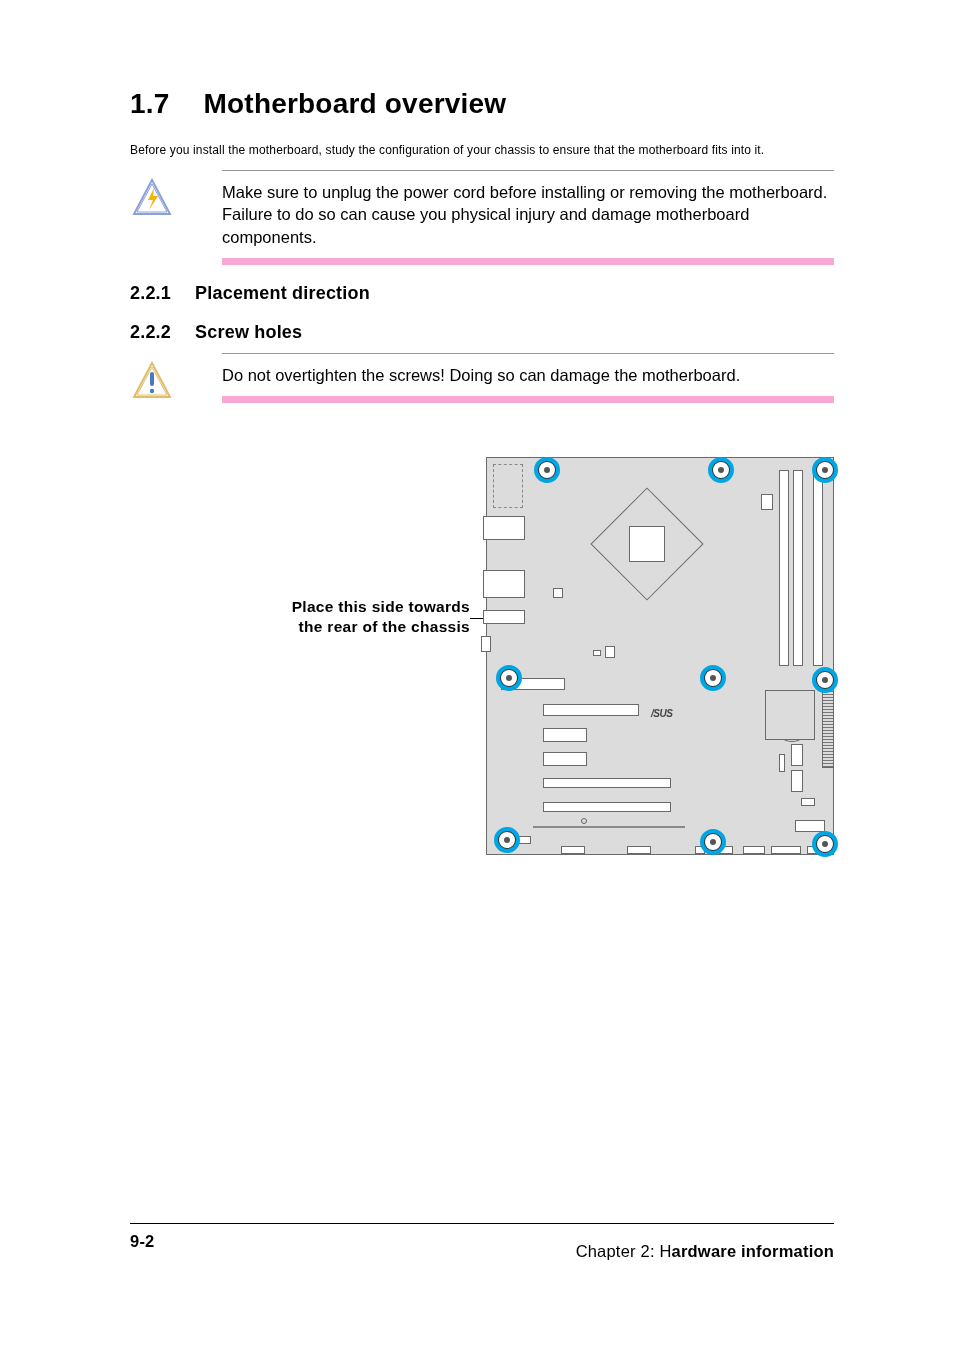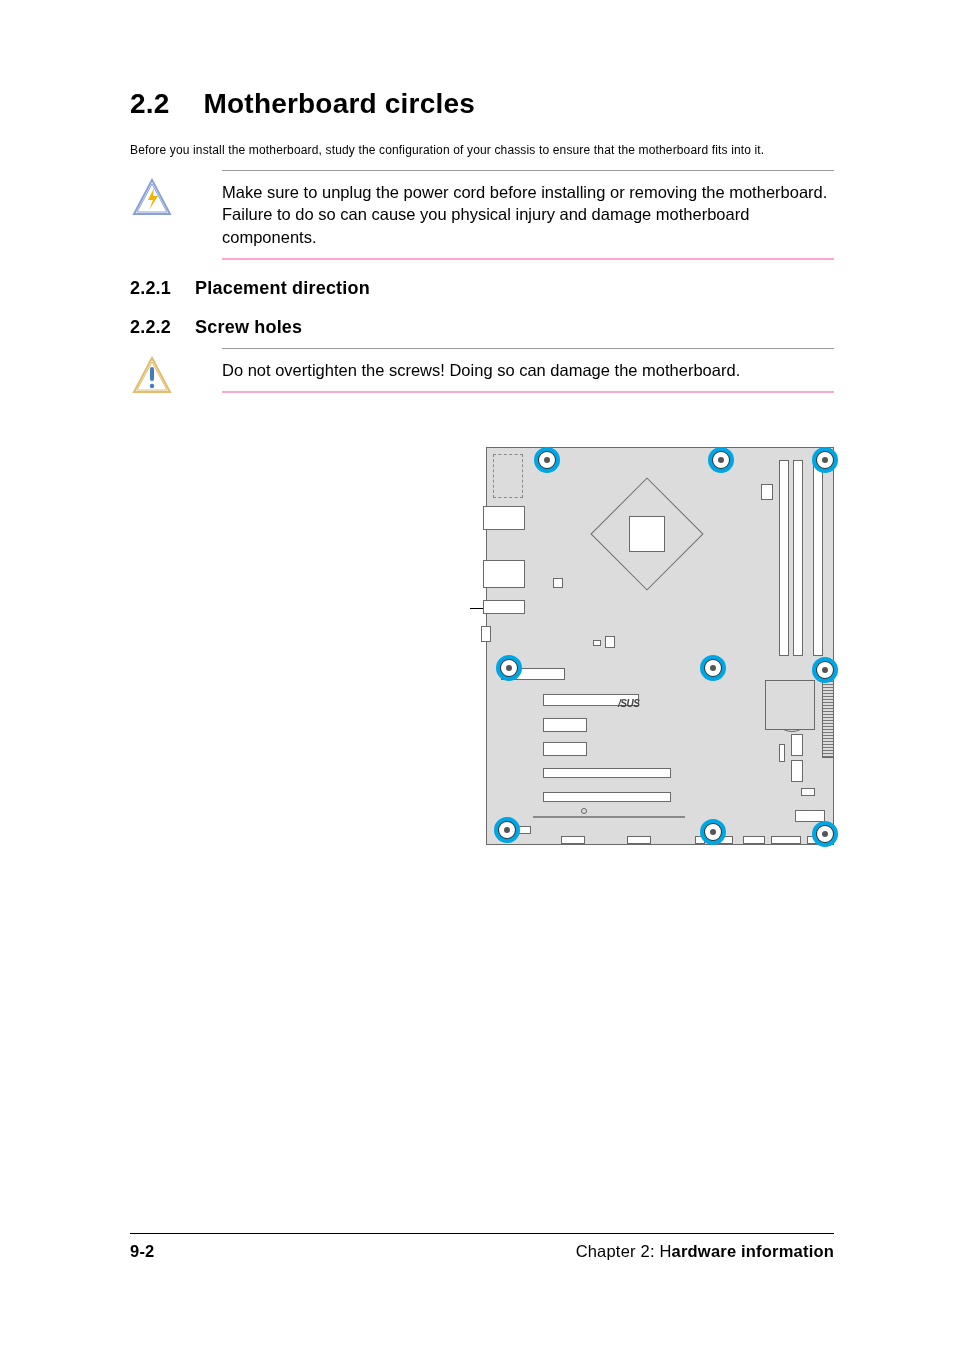--- a/index.html
+++ b/index.html
@@ -23,21 +23,21 @@
   h1.main-heading .num { display:inline-block; margin-right: 34px; }
   .body-text {
     font-size: 12px;
     line-height: 1.35;
     letter-spacing: 0.15px;
     margin-bottom: 12px;
   }
   .callout {
     margin: 6px 0 18px 92px;
     border-top: 1px solid #999;
-    border-bottom: 2px solid #f9a8d4;
+    border-bottom: 7px solid #f9a8d4;
     padding: 10px 4px 10px 0;
     font-size: 16.5px;
     line-height: 1.35;
     position: relative;
   }
   .callout-wrap { position: relative; }
   .callout-icon {
     position: absolute;
     left: 0; top: 8px;
     width: 44px; height: 44px;
@@ -124,29 +124,29 @@
     position:absolute;
     left:130px; right:120px;
     bottom: 90px;
     border-top: 1.5px solid #000;
     padding-top: 8px;
     display:flex; justify-content:space-between;
     font-size: 16.5px;
     font-weight: 700;
     letter-spacing:0.2px;
   }
-  .footer .r{ font-weight:400; }
+  .footer .r{ font-weight:400;margin-top:10px; }
   .footer .r .b{ font-weight:700; }
 </style>
 </head>
 <body>
 
 <div class="page">
   <h1 class="main-heading">
-    <span class="num">2.2</span><span>Motherboard circles</span>
+    <span class="num">1.7</span><span>Motherboard overview</span>
   </h1>
 
   <p class="body-text">Before you install the motherboard, study the configuration of your chassis to ensure that the motherboard fits into it.</p>
 
   <div class="callout-wrap">
     <div class="callout-icon">
       <svg viewBox="0 0 44 44">
         <polygon points="22,2 40,36 4,36" fill="none" stroke="#8aa0d8" stroke-width="2"></polygon>
         <polygon points="22,6 37,34 7,34" fill="none" stroke="#8aa0d8" stroke-width="1"></polygon>
         <polygon points="24,10 18,22 23,22 19,32 28,18 23,18" fill="#f5b200"></polygon>
@@ -169,20 +169,24 @@
         <polygon points="22,2 40,36 4,36" fill="none" stroke="#e1bc6b" stroke-width="2"></polygon>
         <polygon points="22,6 37,34 7,34" fill="none" stroke="#e1bc6b" stroke-width="1"></polygon>
         <rect x="20" y="11" width="4" height="14" rx="2" fill="#437bbf"></rect>
         <circle cx="22" cy="30" r="2.2" fill="#437bbf"></circle>
       </svg>
     </div>
     <div class="callout">Do not overtighten the screws! Doing so can damage the motherboard.</div>
   </div>
 
   <div class="diagram-area">
+    <div class="diagram-label">
+      <span class="ln">Place this side towards</span>
+      <span class="ln">the rear of the chassis</span>
+    </div>
     <div class="label-rule"></div>
 
     <div class="board">
 
       <div class="dashedbox" style="left:6px;top:6px;width:30px;height:44px;"></div>
       <div class="rect" style="left:-4px;top:58px;width:42px;height:24px;"></div>
       <div class="rect" style="left:-4px;top:112px;width:42px;height:28px;"></div>
       <div class="rect" style="left:-4px;top:152px;width:42px;height:14px;"></div>
       <div class="rect" style="left:-6px;top:178px;width:10px;height:16px;"></div>
 
@@ -201,21 +205,21 @@
 
       <div class="rect" style="left:14px;top:220px;width:64px;height:12px;"></div>
       <div class="rect" style="left:56px;top:246px;width:96px;height:12px;"></div>
       <div class="rect" style="left:56px;top:270px;width:44px;height:14px;"></div>
       <div class="rect" style="left:56px;top:294px;width:44px;height:14px;"></div>
       <div class="rect" style="left:56px;top:320px;width:128px;height:10px;"></div>
       <div class="rect" style="left:56px;top:344px;width:128px;height:10px;"></div>
       <div class="rect" style="left:46px;top:368px;width:152px;height:2px;border:none;background:#8a8a8a;"></div>
       <div class="tinyhole" style="left:94px;top:360px;"></div>
 
-      <div class="asus" style="left:131px;top:250px;">/SUS</div>
+      <div class="asus" style="left:164px;top:250px;">/SUS</div>
 
       <div class="small" style="left:66px;top:130px;width:10px;height:10px;"></div>
       <div class="small" style="left:118px;top:188px;width:10px;height:12px;"></div>
       <div class="small" style="left:106px;top:192px;width:8px;height:6px;"></div>
       <div class="small" style="right:48px;top:296px;width:6px;height:18px;"></div>
       <div class="small" style="right:30px;top:286px;width:12px;height:22px;"></div>
       <div class="small" style="right:30px;top:312px;width:12px;height:22px;"></div>
       <div class="small" style="right:18px;top:340px;width:14px;height:8px;"></div>
       <div class="small" style="right:8px;top:362px;width:30px;height:12px;"></div>
 

